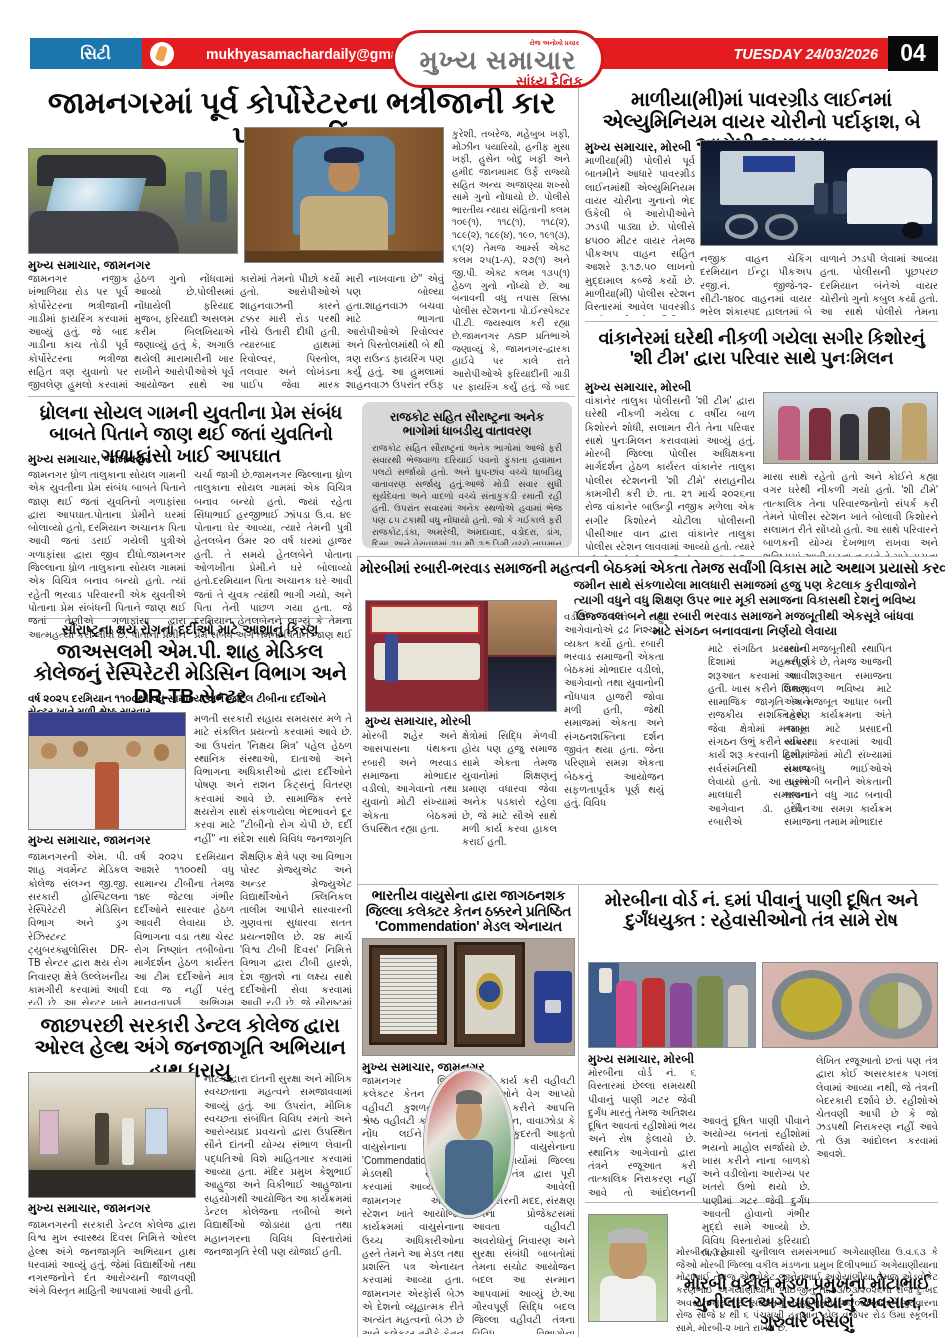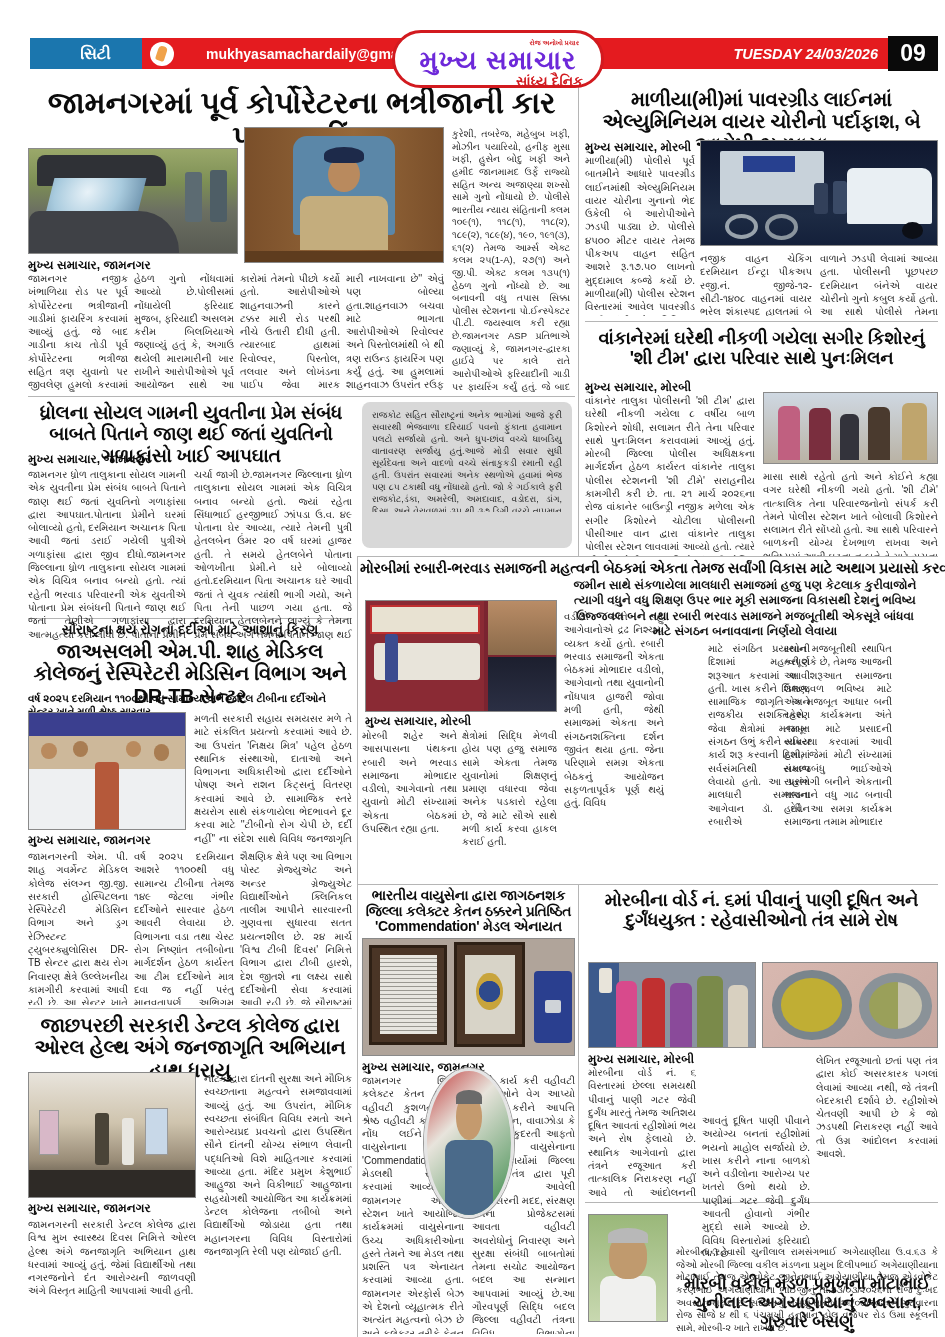--- a/index.html
+++ b/index.html
@@ -16,40 +16,40 @@
   .vline { position:absolute; width:1px; background:#b5b5b5; }
   .photo { position:absolute; overflow:hidden; border:1px solid #8a8a8a; }
   .ph { position:absolute; }
   
   .hdr-blue { background:#1b76ae; color:#fff; font-weight:800; font-size:16px; display:flex; align-items:center; justify-content:center; }
   .hdr-red  { background:#e41b1f; display:flex; align-items:center; }
   .hdr-email{ color:#fff; font-weight:700; font-size:14px; margin-left:32px; }
   .hdr-date { position:absolute; right:10px; top:0; height:31px; display:flex; align-items:center; color:#fff; font-weight:800; font-size:14.5px; font-style:italic; }
   .page-box { background:#0a0a0a; color:#fff; font-weight:800; font-size:23px; display:flex; align-items:center; justify-content:center; }
   .logo-pill{ background:#fff; border:3px solid #d21a1f; border-radius:29px; text-align:center; z-index:6; padding-top:6px; }
-  .logo-main{ color:#6d28d9; font-weight:800; font-size:26px; letter-spacing:1px; line-height:1; }
+  .logo-main{ color:#737373; font-weight:800; font-size:26px; letter-spacing:1px; line-height:1; }
   .logo-top { color:#d21a1f; font-weight:700; font-size:6.5px; text-align:right; padding-right:22px; }
   .logo-bot { color:#d21a1f; font-weight:700; font-size:14px; text-align:right; padding-right:18px; }
   .graybox { background:#d8d8d8; border-radius:8px; padding:8px 10px; }
   .hand-icon { width:24px; height:24px; background:#fff; border-radius:50%; margin-left:8px; position:relative; flex:0 0 auto; }
   .hand-icon::after { content:""; position:absolute; left:7px; top:4px; width:9px; height:15px; background:#f0a24a; border-radius:4px 4px 2px 2px; transform:rotate(18deg); }
 </style>
 </head>
 <body>
 
 <div class="abs hdr-blue" style="left:30px;top:38px;width:131px;height:31px;">
     <span>સિટી</span>
   </div>
 <div class="abs hdr-red" style="left:142px;top:38px;width:746px;height:31px;">
   <span class="hand-icon"></span>
   <span class="hdr-email">mukhyasamachardaily@gmail.com</span>
   <span class="hdr-date">TUESDAY 24/03/2026</span>
 </div>
 <div class="abs page-box" style="left:888px;top:36px;width:50px;height:35px;">
-    <span>09</span>
+    <span>04</span>
   </div>
 <div class="abs logo-pill" style="left:392px;top:30px;width:212px;height:58px;">
   <div class="logo-top">રોજ અનોખો પ્રચાર</div>
   <div class="logo-main">મુખ્ય સમાચાર</div>
   <div class="logo-bot">સાંધ્ય દૈનિક</div>
 </div>
 
 <div class="vline" style="left:578px;top:85px;height:471px;"></div>
 <div class="vline" style="left:578px;top:885px;height:452px;"></div>
 <div class="vline" style="left:357px;top:556px;height:781px;"></div>
@@ -86,20 +86,21 @@
 </div>
 
 <div class="abs" style="left:0;top:0;width:0;height:0;">
   <div class="abs headline" style="left:28px;top:402px;width:326px;font-size:19px;">ધ્રોલના સોયલ ગામની યુવતીના પ્રેમ સંબંધ બાબતે પિતાને જાણ થઈ જતાં યુવતિનો ગળાફાંસો ખાઈ આપઘાત</div>
   <div class="abs byline" style="left:28px;top:452px;width:326px;">મુખ્ય સમાચાર, જામનગર</div>
   <div class="abs col" style="left:28px;top:468px;width:158px;height:172px;">જામનગર ધ્રોળ તાલુકાના સોયલ ગામની એક યુવતીના પ્રેમ સંબંધ બાબતે પિતાને જાણ થઈ જતાં યુવતિનો ગળાફાંસા દ્વારા આપઘાત.પોતાના પ્રેમીને ઘરમાં બોલાવ્યો હતો, દરમિયાન અચાનક પિતા આવી જતાં ડરાઈ ગયેલી પુત્રીએ ગળાફાંસા દ્વારા જીવ દીધો.જામનગર જિલ્લાના ધ્રોળ તાલુકાના સોયલ ગામમાં એક વિચિત્ર બનાવ બન્યો હતો. ત્યાં રહેતી ભરવાડ પરિવારની એક યુવતીએ પોતાના પ્રેમ સંબંધની પિતાને જાણ થઈ જતાં તેણીએ ગળાફાંસા દ્વારા આત્મહત્યા કરી લીધી છે. પોતાના પ્રેમીને ઘરે બોલાવ્યો હતો. જે દરમિયાન અચાનક પિતા આવી જતાં પોતાનો પ્રેમી ભાગ્યો હતો, જેનો પિતાએ પીછો કર્યો હતો. દરમિયાન પાછળથી પુત્રીએ ગળાફાંસા દ્વારા આત્મહત્યા કરી લીધી છે. જે બનાવને લઈને ભારે</div>
   <div class="abs col" style="left:194px;top:468px;width:158px;height:172px;">ચર્ચા જાગી છે.જામનગર જિલ્લાના ધ્રોળ તાલુકાના સોયલ ગામમાં એક વિચિત્ર બનાવ બન્યો હતો. જ્યાં રહેતા સિંધાભાઈ હરજીભાઈ ઝાંપડા ઉ.વ. ૪૯ પોતાના ઘેર આવ્યા, ત્યારે તેમની પુત્રી હેતલબેન ઉંમર ૨૦ વર્ષ ઘરમાં હાજર હતી. તે સમયે હેતલબેને પોતાના ઓળખીતા પ્રેમી.ને ઘરે બોલાવ્યો હતો.દરમિયાન પિતા અચાનક ઘરે આવી જતાં તે યુવક ત્યાંથી ભાગી ગયો, અને પિતા તેની પાછળ ગયા હતા. જે દરમિયાન હેતલબેનને લાગ્યું કે તેમના પ્રેમ સંબંધ અંગે તેમના પિતાને જાણ થઈ ગઈ છે. આ વાતને કારણે માનસિક તણાવમાં આવી હેતલબેને પોતાના રૂમમાં પંખા સાથે ચુંદડી વડે ગળાફાંસો ખાઈ આત્મહત્યા કરી લીધી હતી. આ બનાવ અંગે ધ્રોળ પોલીસ દ્વારા અકસ્માત મોત તરીકે નોંધ કરી આગળની કાર્યવાહી હાથ ધરવામાં આવી છે.</div>
 </div>
 
 <div class="abs graybox" style="left:362px;top:402px;width:210px;height:146px;">
+  <div class="headline" style="font-size:12.5px;margin-bottom:5px;">રાજકોટ સહિત સૌરાષ્ટ્રના અનેક ભાગોમાં ધાબડીયુ વાતાવરણ</div>
   <div class="col" style="font-size:9px;height:102px;">રાજકોટ સહિત સૌરાષ્ટ્રનાં અનેક ભાગોમાં આજે ફરી સવારથી ભેજવાળા દરિયાઈ પવનો ફુંકાતા હવામાન પલટો સર્જાયો હતો. અને ધુપ-છાંવ વચ્ચે ધાબડિયુ વાતાવરણ સર્જાયુ હતું.આજે મોડી સવાર સુધી સૂર્યદેવતા અને વાદળો વચ્ચે સંતાકુકડી રમાતી રહી હતી. ઉપરાંત સવારમાં અનેક સ્થળોએ હવામાં ભેજ પણ ૮૫ ટકાથી વધુ નોંધાયો હતો. જો કે ગઈકાલે ફરી રાજકોટ,ડંકા, અમરેલી, અમદાવાદ, વડોદરા, ડાંગ, દિસા, અને વેરાવળમાં ૩૫ થી ૩૭ ડિગ્રી વચ્ચે તાપમાન નોંધાતા ગરમીનો અનુભવ થયો હતો.</div>
 </div>
 
 <div class="abs" style="left:0;top:0;width:0;height:0;">
   <div class="abs headline" style="left:585px;top:88px;width:353px;font-size:20px;">માળીયા(મી)માં પાવરગ્રીડ લાઈનમાં એલ્યુમિનિયમ વાયર ચોરીનો પર્દાફાશ, બે આરોપી ઝડપાયા</div>
   <div class="abs byline" style="left:585px;top:140px;width:112px;">મુખ્ય સમાચાર, મોરબી</div>
   <div class="photo" style="left:700px;top:140px;width:238px;height:106px;background:linear-gradient(180deg,#101830 0%,#1d2b44 70%,#14203a 100%);">
     <div class="ph" style="left:8%;top:10%;width:44%;height:52%;background:#c8d2da;border-radius:2px;"></div>
     <div class="ph" style="left:18%;top:14%;width:22%;height:16%;background:#27408f;"></div>
     <div class="ph" style="right:2%;top:26%;width:36%;height:54%;background:#e9eff3;border-radius:6px 10px 2px 2px;"></div>

